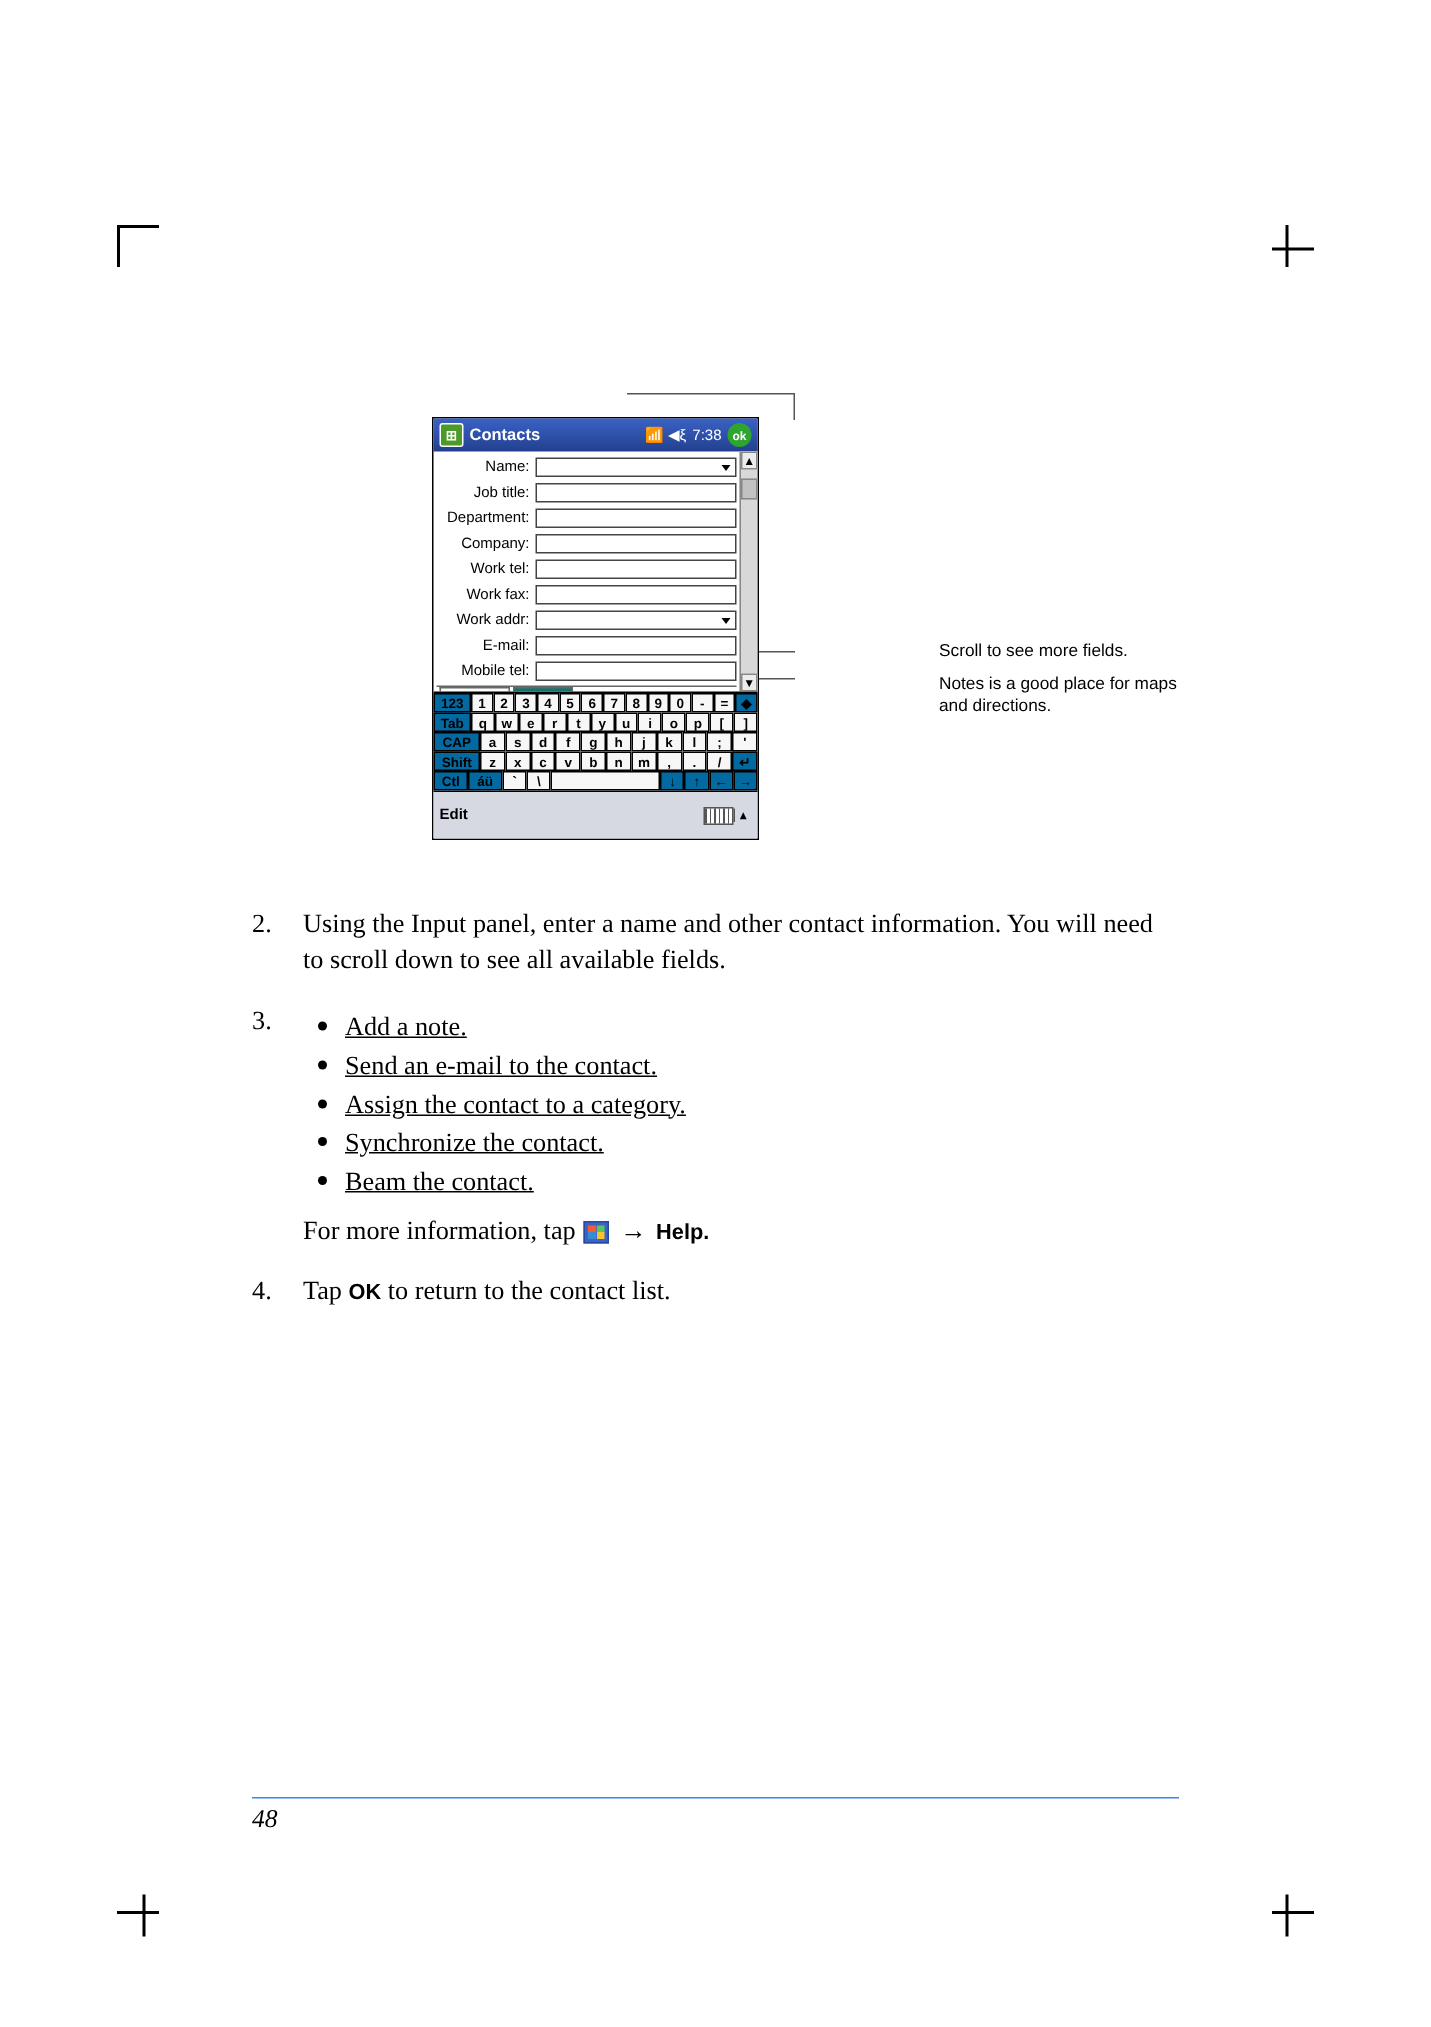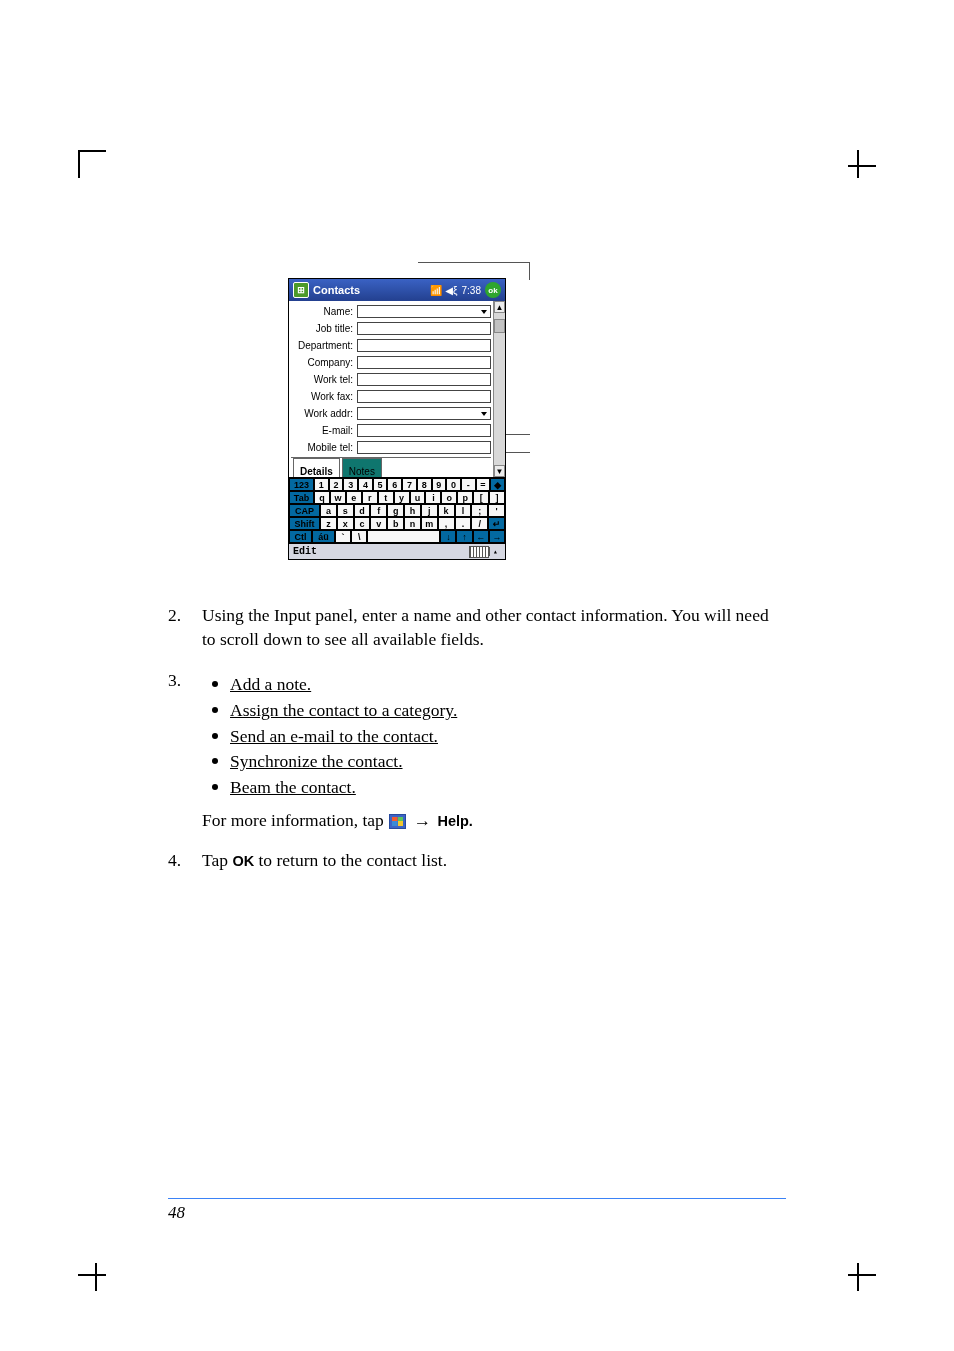--- a/index.html
+++ b/index.html
@@ -214,30 +214,29 @@
     font-weight:bold;
     background:#f7f7f7;
   }
   .kb-row .k.wide1{ flex: 0 0 25px;}
   .kb-row .k.wide2{ flex: 0 0 31px;}
   .kb-row .k.wide3{ flex: 0 0 23px;}
   .kb-row .k.space{ flex:5; }
   .kb-row .k.sym{ background:#0369a1; }
 
   .pda-footer{
-    height:16px;
+    height:32px;
     border-top:1px solid #000;
     background:#d6d8e2;
     display:flex;
     align-items:center;
     justify-content:space-between;
     padding:0 4px;
     font-size:10px;
     font-weight:bold;
-    font-family:Liberation Mono, monospace;
   }
   .pda-footer .kb-icon{
     width:20px; height:12px;
     border:1px solid #555;
     background:repeating-linear-gradient(90deg,#555 0 1px,#fff 1px 3px);
     position:relative;
   }
   .pda-footer .kb-up{
     width:12px;
     border-left:1px solid #555;
@@ -332,20 +331,24 @@
 <div class="crop-tick crop-br-v"></div>
 
 <div class="page-inner">
 
   <div class="figure-wrap">
 
     <div class="caption-top-line"></div>
 
     <div class="annot-line1"></div>
     <div class="annot-line2"></div>
+    <div class="annot-right">
+      <div class="line1">Scroll to see more fields.</div>
+      <div>Notes is a good place for maps and directions.</div>
+    </div>
 
     <div class="pda">
       <div class="pda-bar">
         <span class="start-flag">⊞</span>
         <span>Contacts</span>
         <span class="spacer"></span>
         <span class="sig">📶 ◀ξ</span>
         <span class="sig">7:38</span>
         <span class="ok">ok</span>
       </div>
@@ -491,22 +494,22 @@
     <div class="num-item">
       <div class="num">2.</div>
       <div class="txt">Using the Input panel, enter a name and other contact information. You will need to scroll down to see all available fields.</div>
     </div>
 
     <div class="num-item" style="margin-bottom:8px;">
       <div class="num">3.</div>
       <div class="txt">
         <ul class="bullets">
           <li>Add a note.</li>
+          <li>Send an e-mail to the contact.</li>
           <li>Assign the contact to a category.</li>
-          <li>Send an e-mail to the contact.</li>
           <li>Synchronize the contact.</li>
           <li>Beam the contact.</li>
         </ul>
         <div class="more-info">
           <span>For more information, tap </span><span class="winicon"></span>
           <span class="arrow">→</span>
           <span class="sans-bold">Help.</span>
         </div>
       </div>
     </div>

